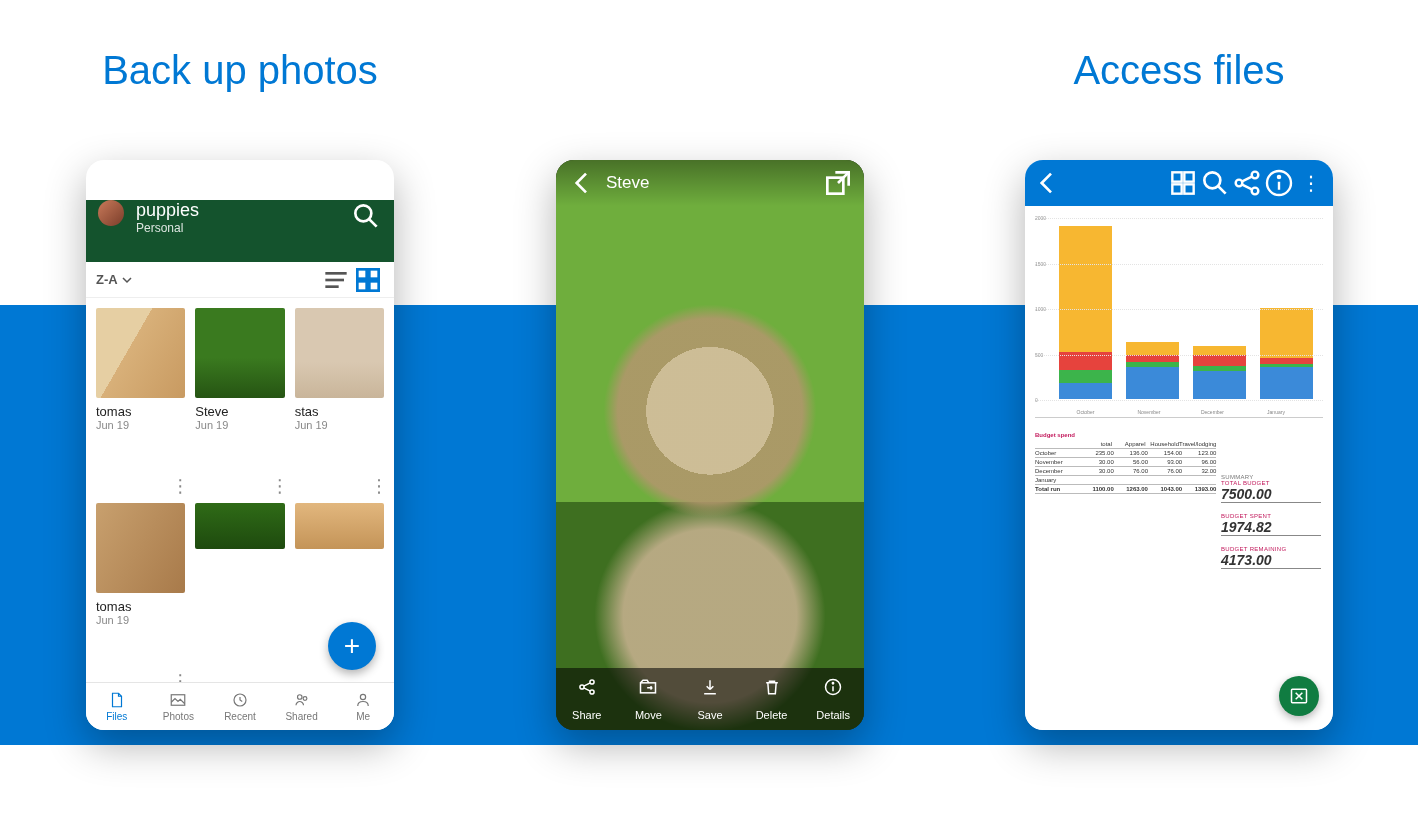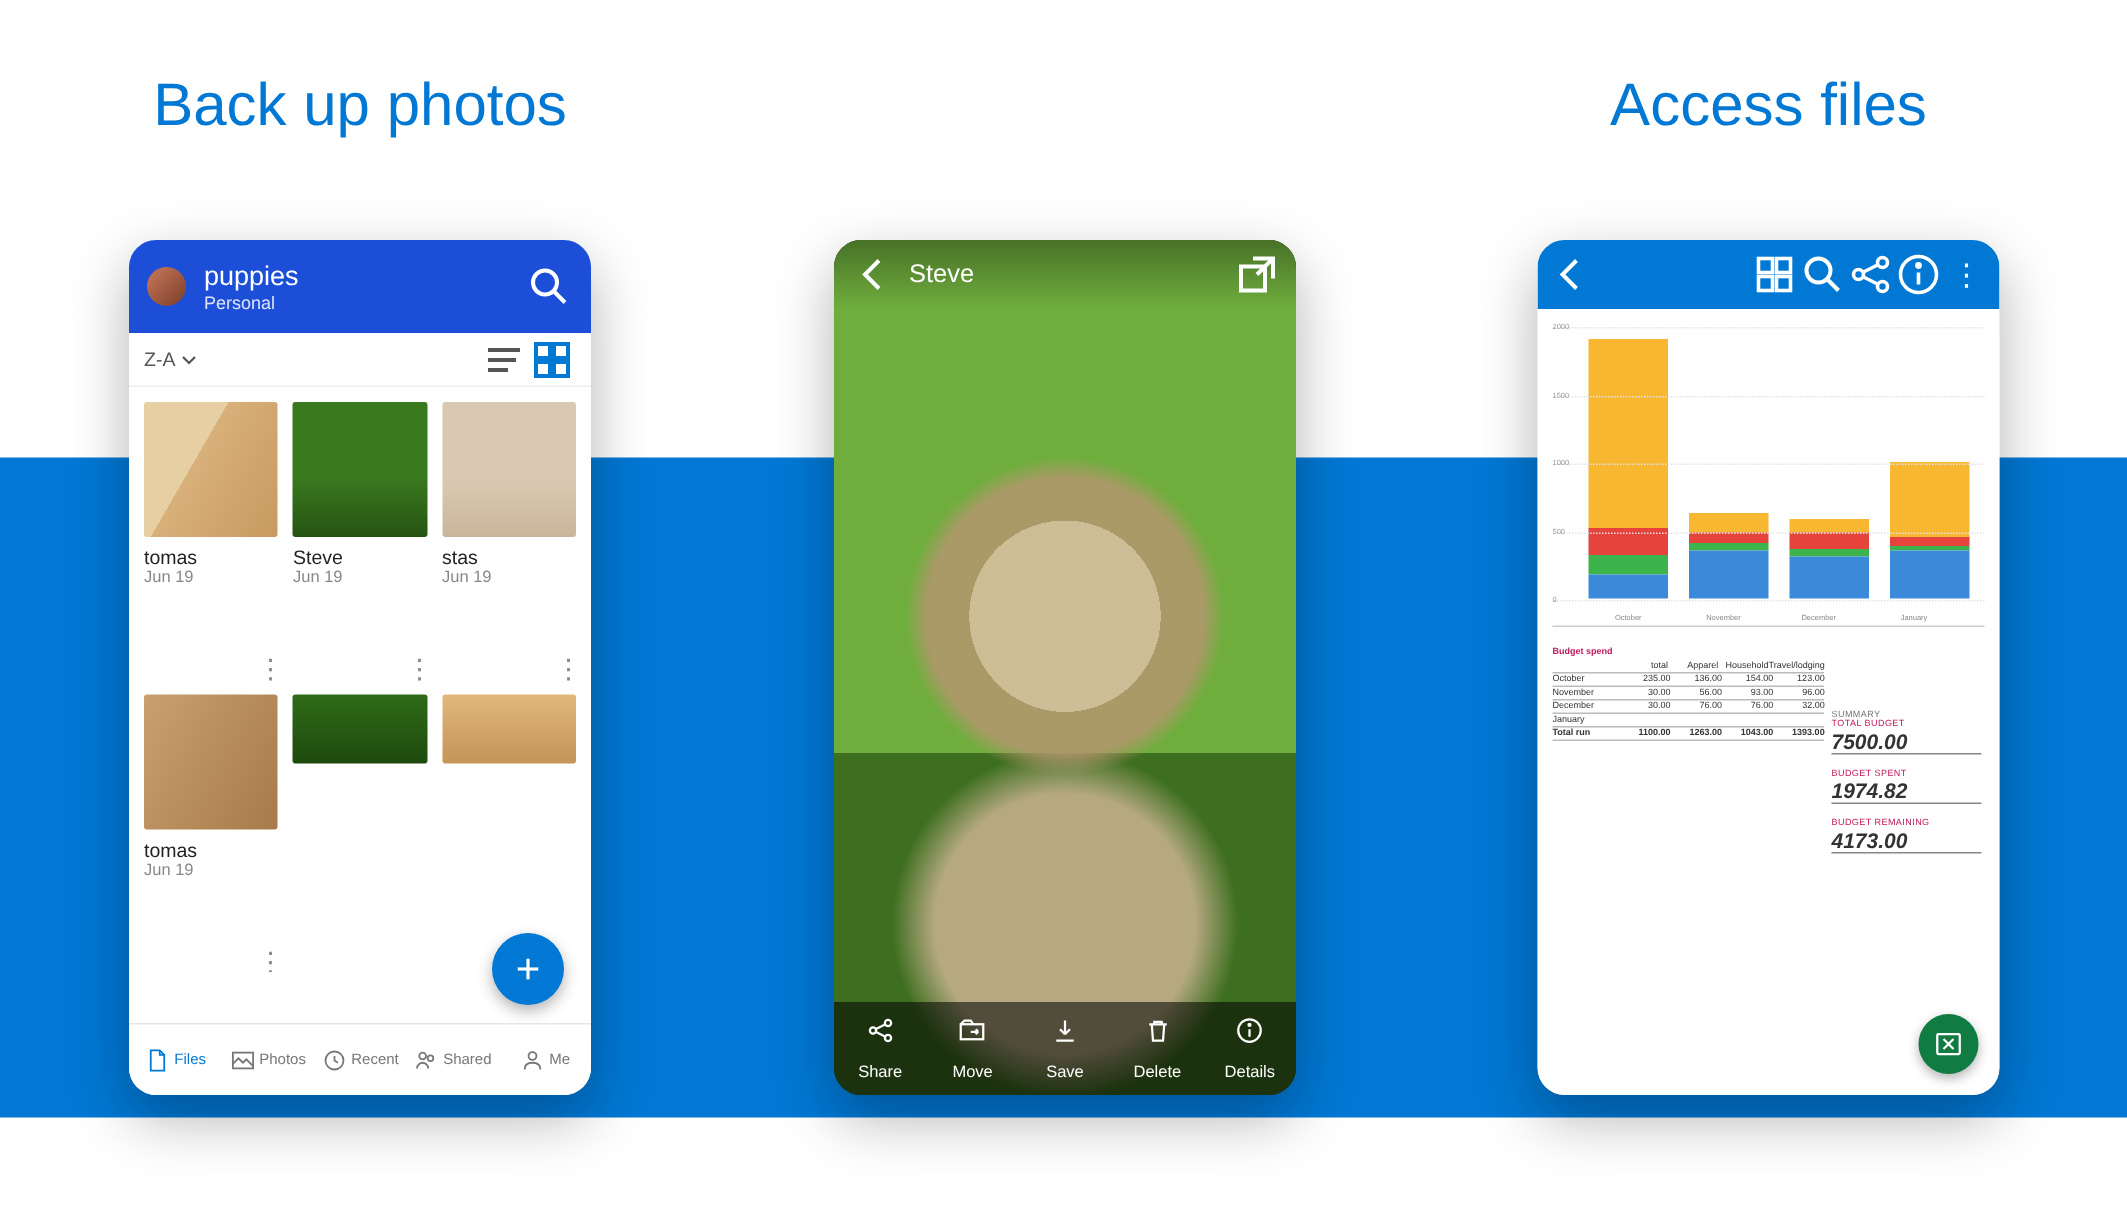--- a/index.html
+++ b/index.html
@@ -38,25 +38,25 @@
     height: 570px;
     background: #fff;
     border-radius: 18px;
     box-shadow: 0 15px 40px rgba(0,0,0,0.3);
     overflow: hidden;
   }
 
   
   .p1-header {
     height: 62px;
-    background: #1d4ed8;
+    background: #14532d;
     color: #fff;
     display: flex;
-    align-items: center;
     padding: 0 12px;
+    margin-top: 40px;
   }
   .avatar {
     width: 26px; height: 26px; border-radius: 50%;
     background: linear-gradient(135deg,#c97a5a,#7a3d2a);
     flex: none;
   }
   .p1-titles { margin-left: 12px; flex: 1; }
   .p1-title { font-size: 18px; font-weight: 400; }
   .p1-sub   { font-size: 12px; opacity: .85; }
   .icon-btn {
@@ -64,21 +64,21 @@
     display: flex; align-items: center; justify-content: center;
     color: inherit; cursor: pointer;
   }
   .p1-toolbar {
     height: 36px;
     display: flex; align-items: center;
     padding: 0 10px;
     border-bottom: 1px solid #eee;
     color: #555;
   }
-  .sort { font-size: 13px; display:flex; align-items:center; gap:4px; cursor:pointer;}
+  .sort { font-size: 13px; display:flex; align-items:center; gap:4px; cursor:pointer;font-weight:bold;}
   .spacer { flex: 1; }
   .grid {
     padding: 10px 10px 0 10px;
     display: grid;
     grid-template-columns: 1fr 1fr 1fr;
     gap: 10px 10px;
     height: 390px;
     overflow: hidden;
   }
   .card { position: relative; }
@@ -113,21 +113,21 @@
     cursor:pointer;
   }
   .tabbar {
     position: absolute; left:0; right:0; bottom:0;
     height: 48px;
     border-top: 1px solid #e5e5e5;
     background:#fff;
     display:flex;
   }
   .tab {
-    flex:1; display:flex; flex-direction:row; align-items:center; justify-content:center;
+    flex:1; display:flex; flex-direction:column; align-items:center; justify-content:center;
     font-size: 10px; color:#777; gap:2px;
     cursor:pointer;
     text-align:center;
   }
   .tab.active{color:#0078d4;}
   .tab svg{width:18px;height:18px;}
 
   
   .p2-phone { background: #000; }
   .p2-photo {

